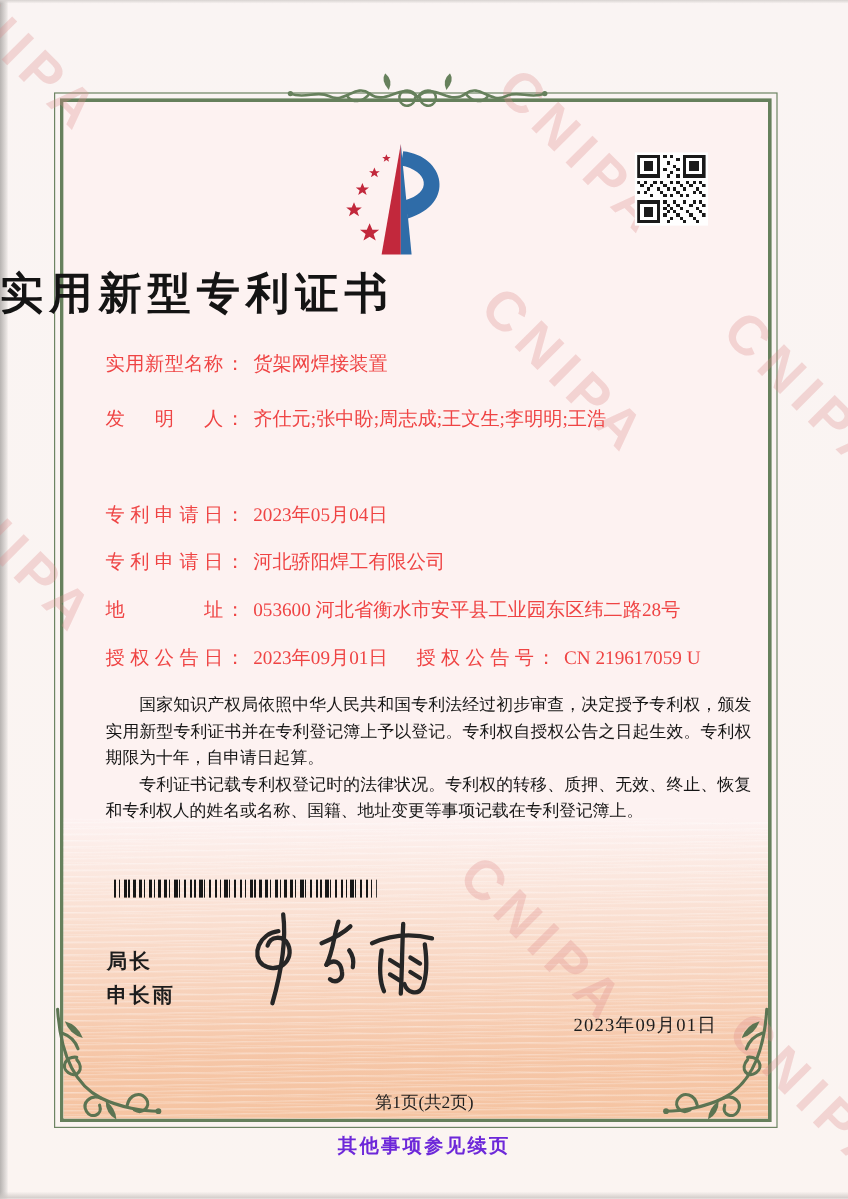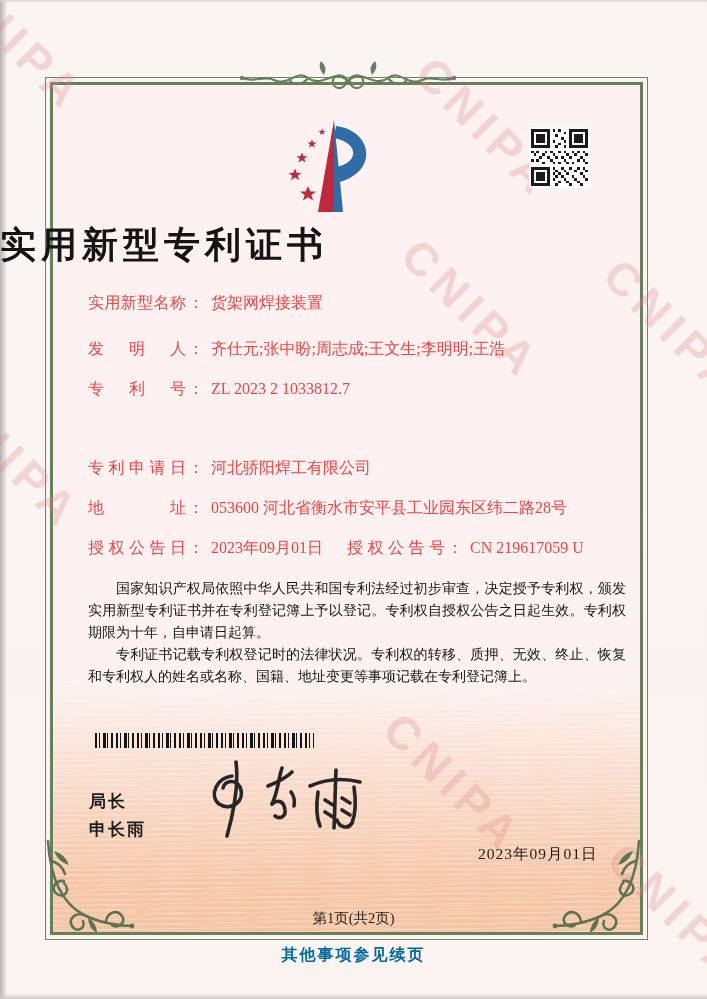--- a/index.html
+++ b/index.html
@@ -76,21 +76,21 @@
       #161616 16px 18px,rgba(0,0,0,0) 18px 21px);}
 
   .sig-title{position:absolute;left:89px;top:790px;font-size:17px;font-weight:bold;letter-spacing:2px;text-align:center;}
   .sig-name{position:absolute;left:89px;top:818px;font-size:17px;font-weight:bold;letter-spacing:2px;}
   .sig-script{position:absolute;left:196px;top:754px;width:180px;height:88px;}
   .sig-script svg{display:block;width:100%;height:100%;}
 
   .issue-date{position:absolute;left:478px;top:844px;font-size:15.5px;letter-spacing:1px;}
   .page-info{position:absolute;left:0;right:0;top:909px;text-align:center;font-size:14.5px;}
   .footer-note{position:absolute;left:0;right:0;top:945px;text-align:center;
-    font-size:16px;font-weight:bold;letter-spacing:2px;color:#0369a1;}
+    font-size:16px;font-weight:bold;letter-spacing:2px;color:#6d28d9;}
 </style>
 </head>
 <body>
 
 <div class="scan-left"></div>
 <div class="scan-top"></div>
 <div class="scan-bottom"></div>
 
 <div class="frame">
   <div class="frame-bg"></div>
@@ -212,22 +212,22 @@
   </div>
 
   <div class="title">实用新型专利证书</div>
 
   <div class="frow r0">
     <span class="flabel">实用新型名称</span><span class="fcolon">：</span><span class="fvalue">货架网焊接装置</span>
   </div>
   <div class="frow r1">
     <span class="flabel">发明人</span><span class="fcolon">：</span><span class="fvalue">齐仕元;张中盼;周志成;王文生;李明明;王浩</span>
   </div>
-  <div class="frow r2">
-    <span class="flabel">专利号</span><span class="fcolon">：</span><span class="fvalue">ZL 2023 2 1033812.7</span>
+  <div class="frow r3">
+    <span class="flabel">专利申请日</span><span class="fcolon">：</span><span class="fvalue">2023年05月04日</span>
   </div>
   <div class="frow r4">
     <span class="flabel">专利申请日</span><span class="fcolon">：</span><span class="fvalue">河北骄阳焊工有限公司</span>
   </div>
   <div class="frow r5">
     <span class="flabel">地址</span><span class="fcolon">：</span><span class="fvalue">053600 河北省衡水市安平县工业园东区纬二路28号</span>
   </div>
   <div class="frow r6">
     <span class="flabel">授权公告日</span><span class="fcolon">：</span><span class="fvalue">2023年09月01日</span>
     <span class="pair2">

